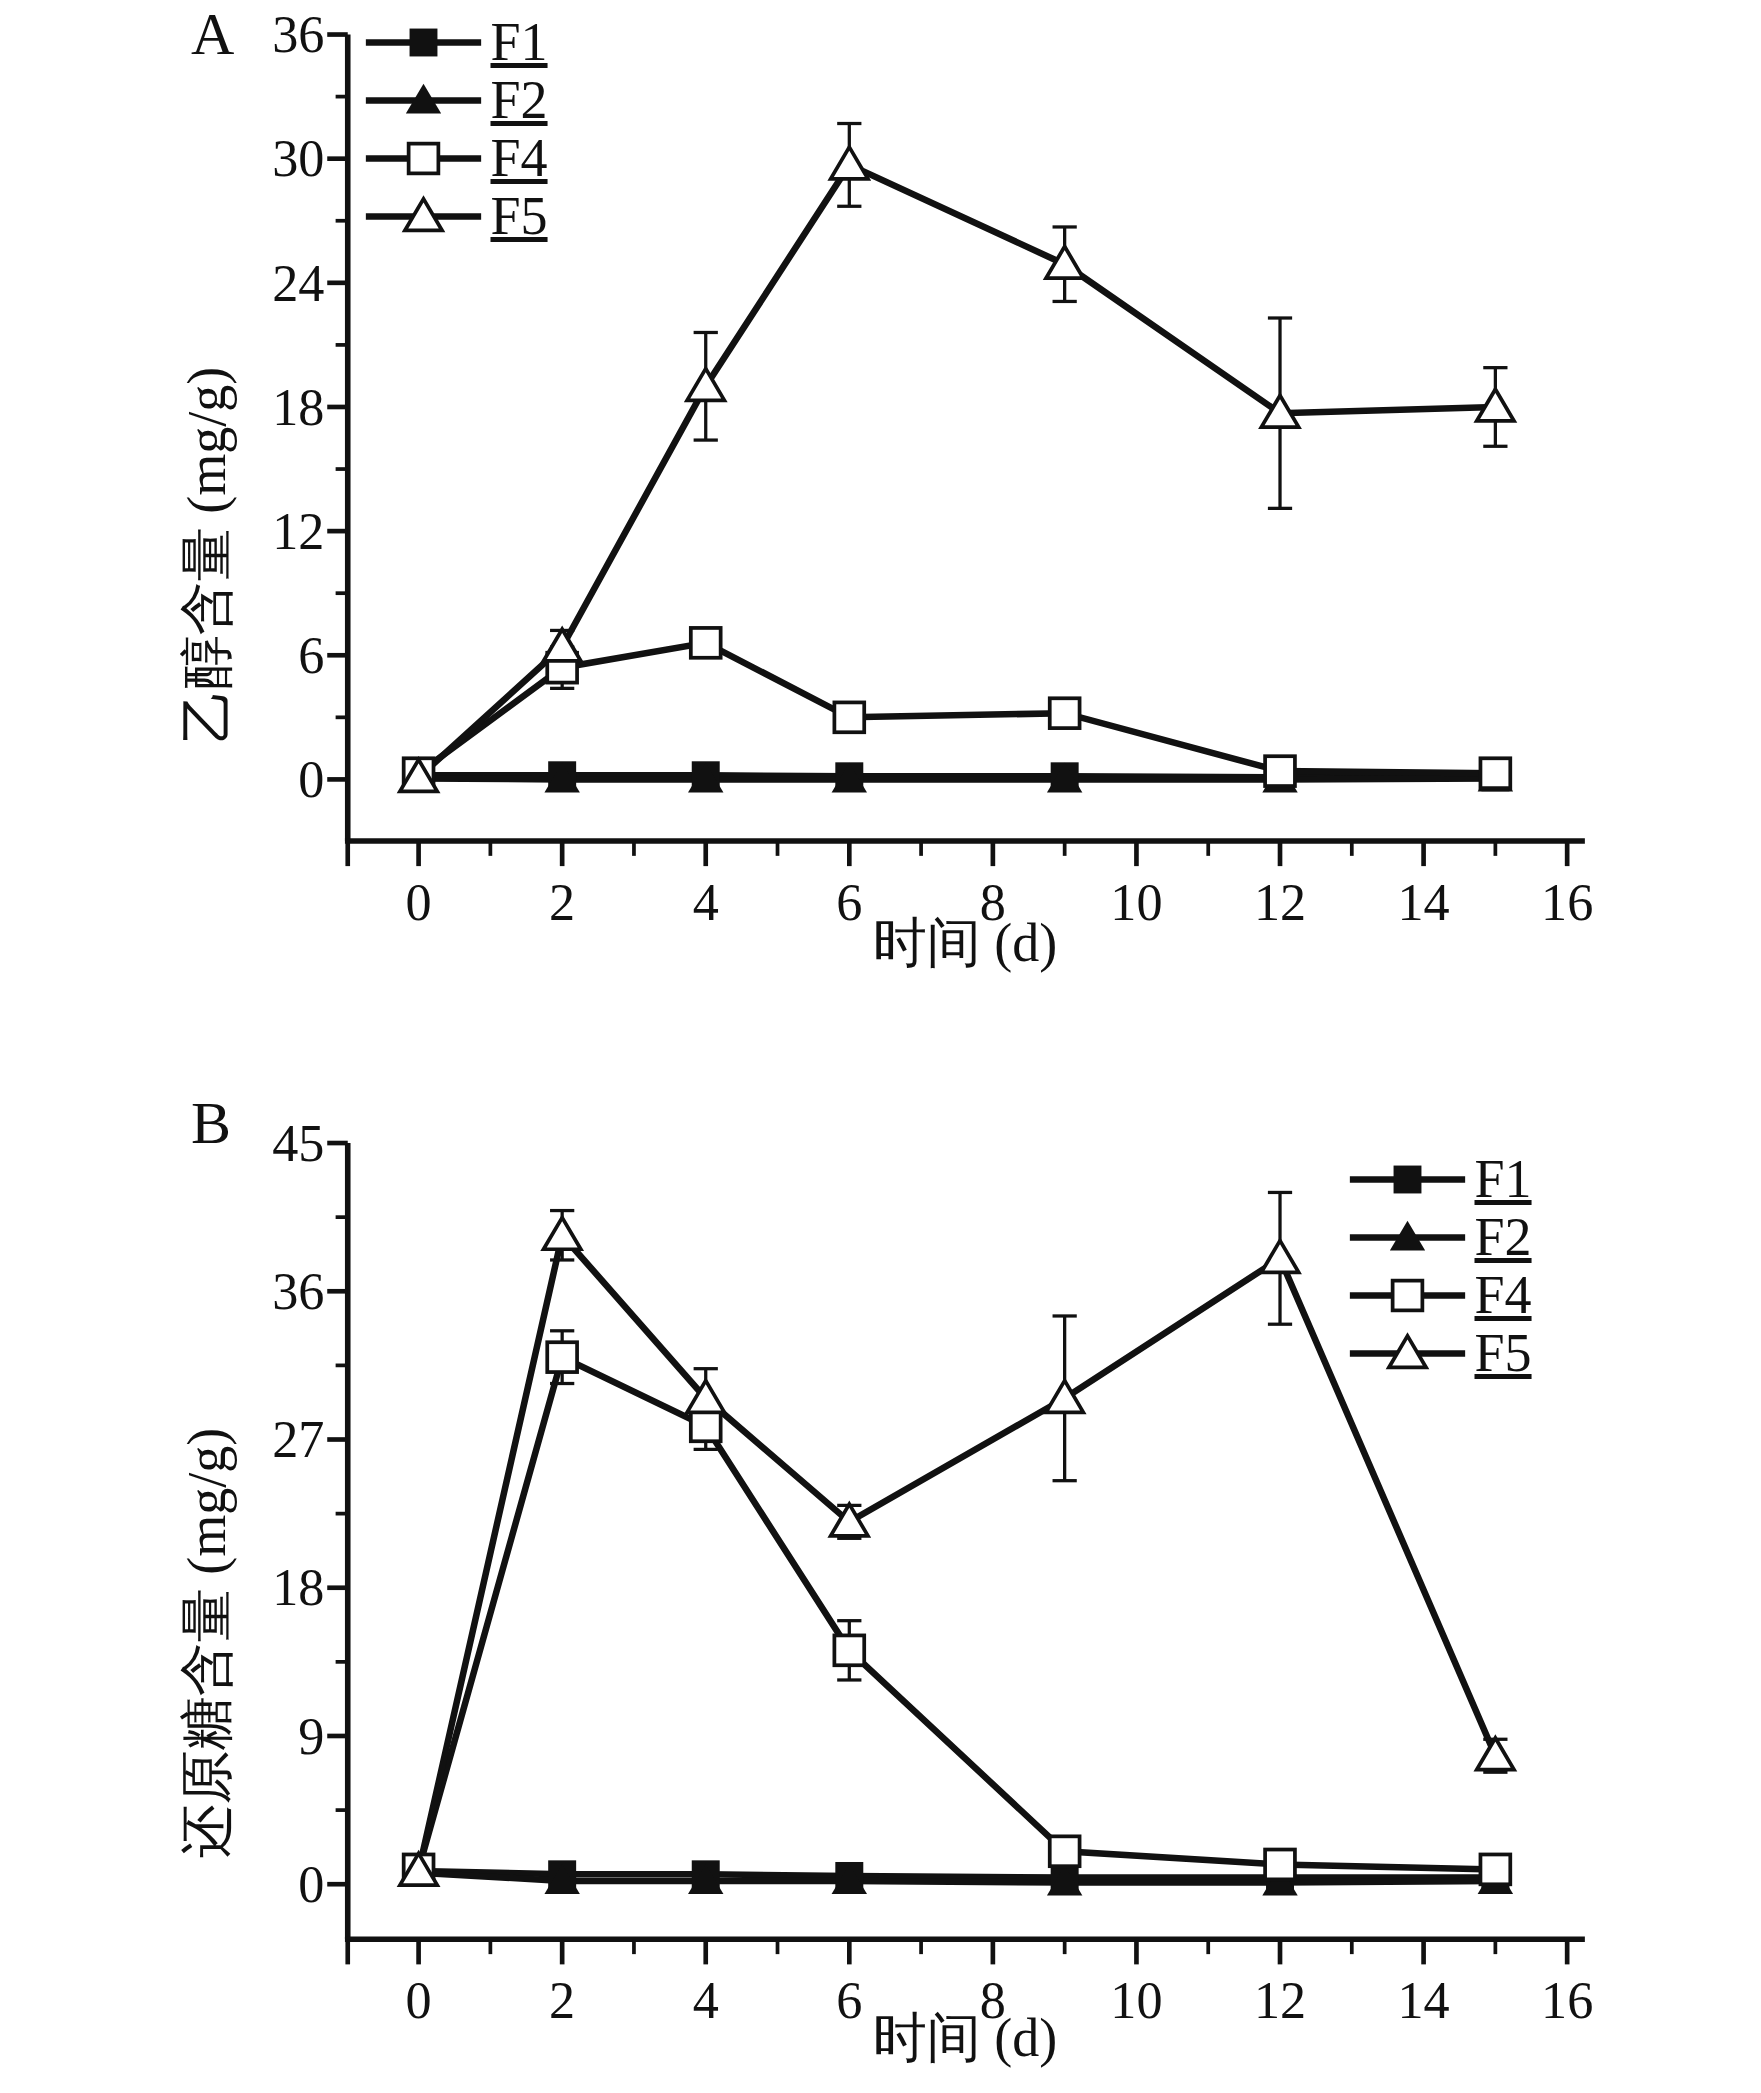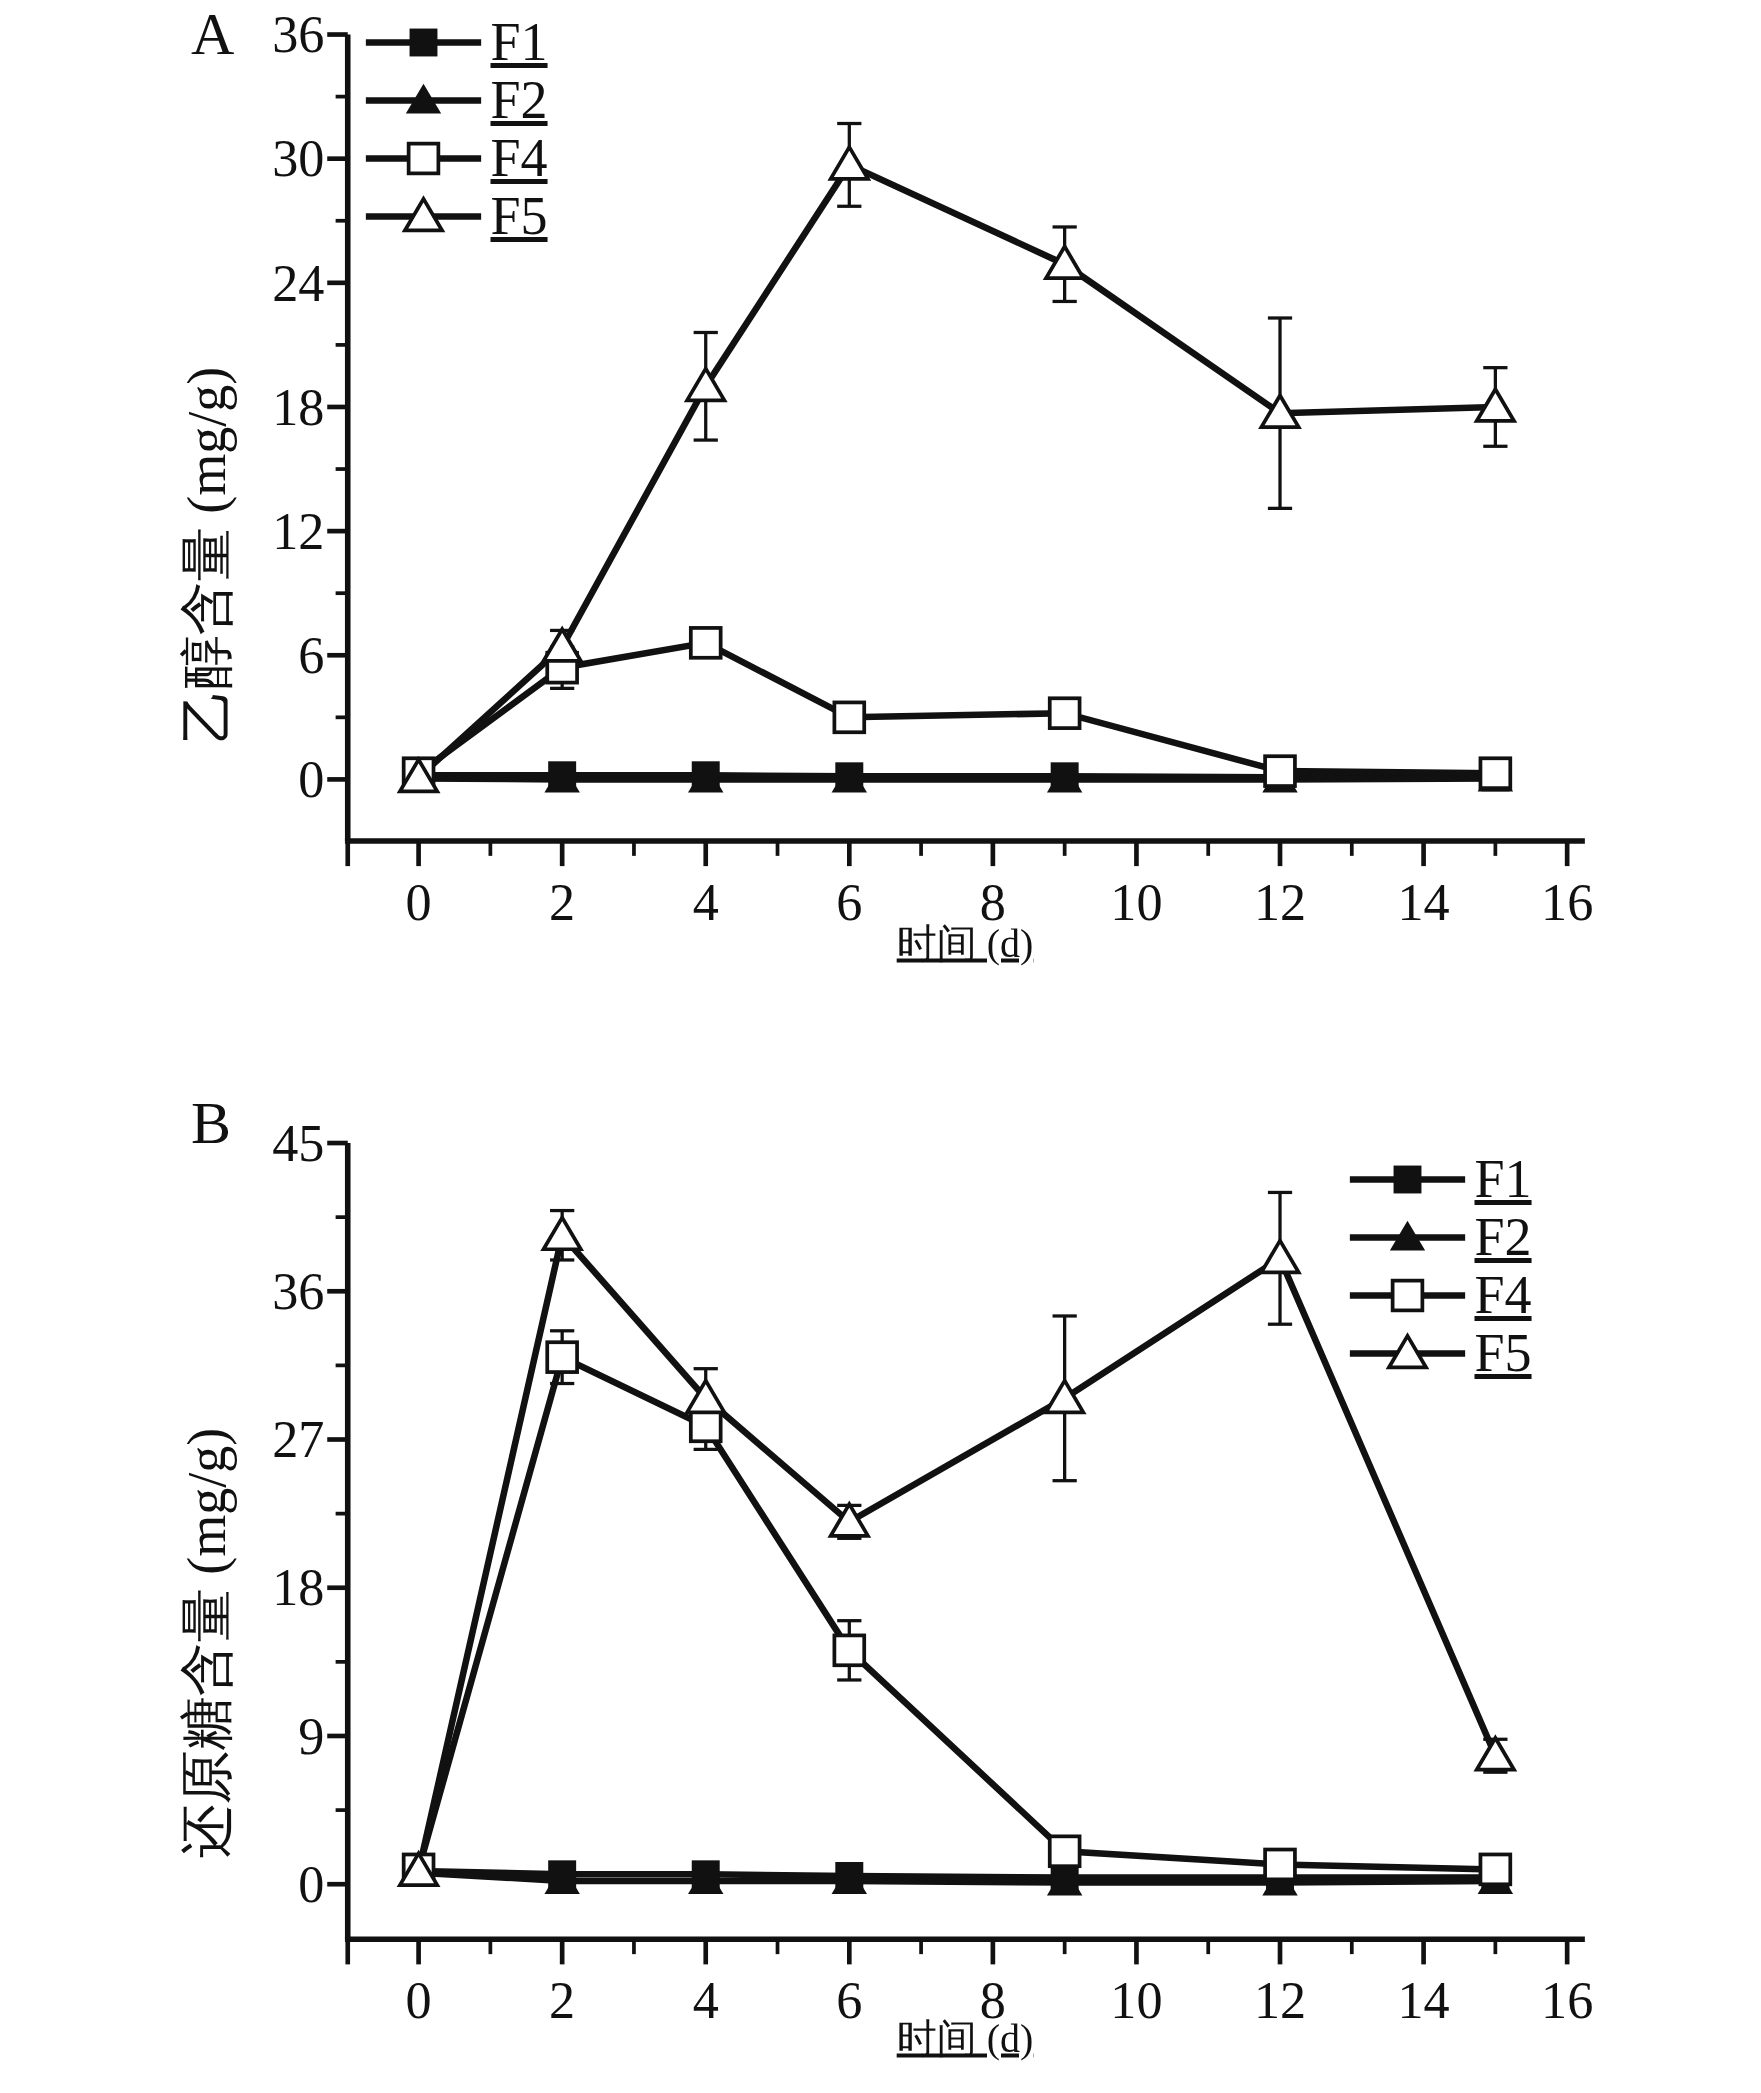--- a/index.html
+++ b/index.html
@@ -1,21 +1,21 @@
 <!DOCTYPE html>
 <html style="font-size:15px"><head>
 <meta charset="utf-8">
 <style>
   html,body{margin:0;padding:0;background:#fff;}
   .figure{position:relative;width:1762px;height:2094px;background:#fff;overflow:hidden;
           font-family:"Liberation Serif","DejaVu Serif",serif;color:#111;}
   .panel-svg{position:absolute;left:0;width:1762px;height:1047px;}
   #svg-A{top:0;} #svg-B{top:1047px;}
   .panel-label{position:absolute;font-size:60px;font-weight:400;color:#111;line-height:1;}
-  .axis-title-x{position:absolute;font-size:40px;white-space:nowrap;transform:translate(-50%,-50%);text-decoration:underline;}
+  .axis-title-x{position:absolute;font-size:54px;white-space:nowrap;transform:translate(-50%,-50%);}
   .axis-title-y{position:absolute;font-size:54px;white-space:nowrap;
                 transform:translate(-50%,-50%) rotate(-90deg);}
   .legend{position:absolute;display:flex;flex-direction:column;text-decoration:underline;}
   .legend-entry{display:flex;align-items:center;height:58px;}
   .legend-entry svg{width:119px;height:43px;display:block;}
   .legend-entry .legend-label{font-size:54px;margin-left:7.5px;line-height:1;}
   text{font-family:"Liberation Serif","DejaVu Serif",serif;}
 </style>
 </head>
 <body>

